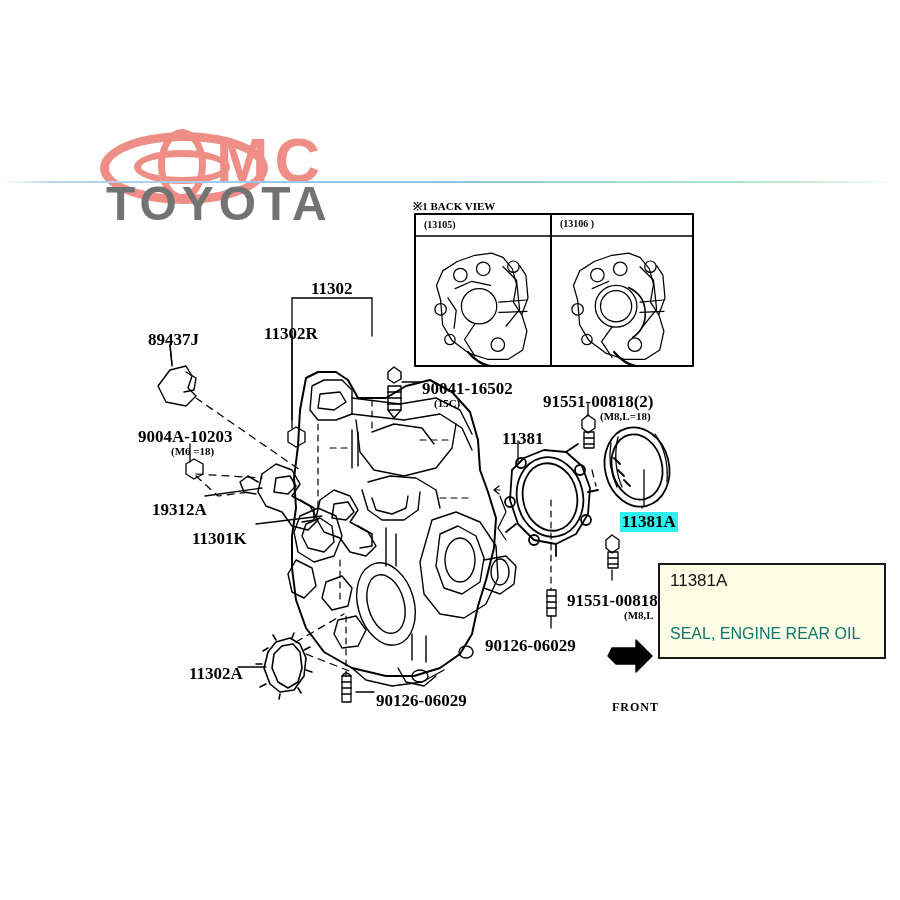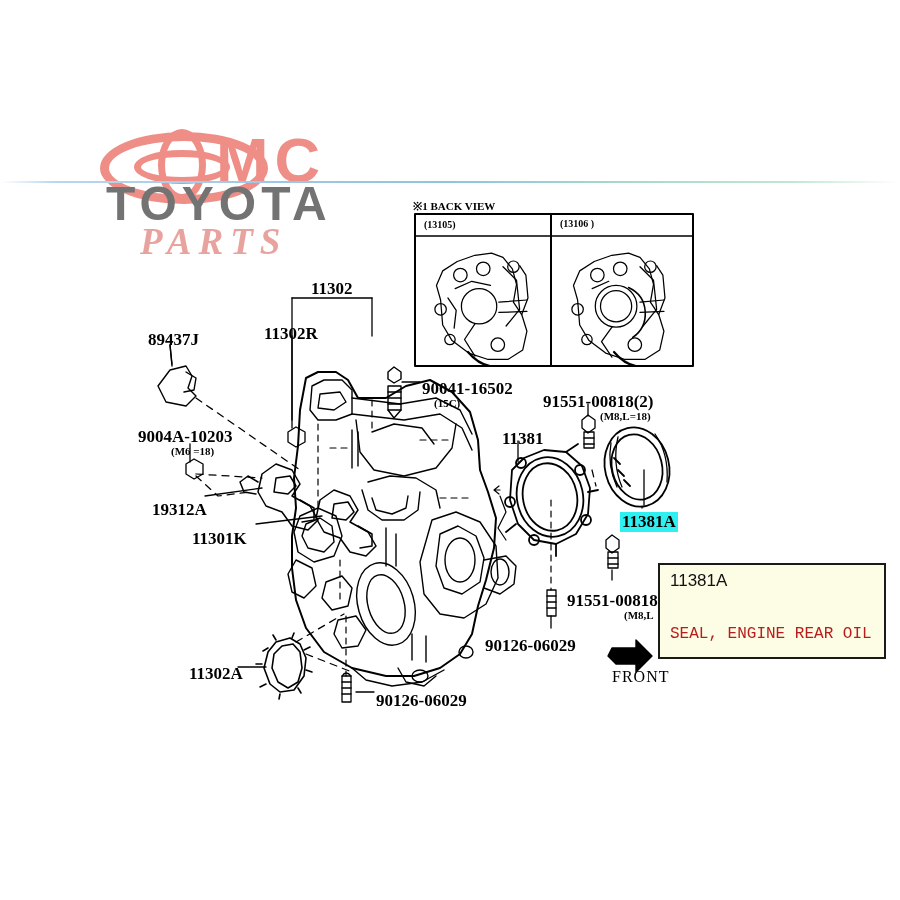--- a/index.html
+++ b/index.html
@@ -55,40 +55,39 @@
     font-family:"Liberation Serif",serif;white-space:nowrap;}
 
   
   #tooltip{
     position:absolute;left:658px;top:563px;width:228px;height:96px;
     background:#fdfce4;border:2px solid #1a1a1a;box-sizing:border-box;
     z-index:40;
   }
   #tooltip .tt-code{position:absolute;left:10px;top:6px;font-size:17px;color:#111;
     font-family:"Liberation Sans",sans-serif;}
-  #tooltip .tt-desc{position:absolute;left:10px;top:60px;font-size:16px;color:#b91c1c;
-    font-family:Liberation Mono, monospace;white-space:nowrap;}
-
-  #front-text{position:absolute;left:612px;top:668px;font-size:16px;font-weight:normal;
+  #tooltip .tt-desc{position:absolute;left:10px;top:60px;font-size:16px;color:#0f766e;
+    font-family:Liberation Sans, sans-serif;white-space:nowrap;}
+
+  #front-text{position:absolute;left:612px;top:700px;font-size:12px;font-weight:bold;
     font-family:"Liberation Serif",serif;color:#000;letter-spacing:1px;}
 </style>
 </head>
 <body>
 
 <div id="stage">
 
   <div id="watermark">
     <div class="wm-row1">
       <div class="wm-ellipse"></div>
       <div class="wm-ell-h"></div>
       <div class="wm-ell-v"></div>
       <div class="wm-mc">MC</div>
     </div>
     <div class="wm-toyota">TOYOTA</div>
-    <div class="wm-parts">PARTS</div>
   </div>
 
   <div id="divider"></div>
 
   <svg id="diagram" viewBox="0 0 900 900">
     <g fill="none" stroke="#000" stroke-width="1.4" stroke-linejoin="round" stroke-linecap="round">
 
       <rect x="415" y="214" width="136" height="152" stroke-width="2"></rect>
       <rect x="551" y="214" width="142" height="152" stroke-width="2"></rect>
       <line x1="415" y1="236" x2="693" y2="236" stroke-width="1.6"></line>

